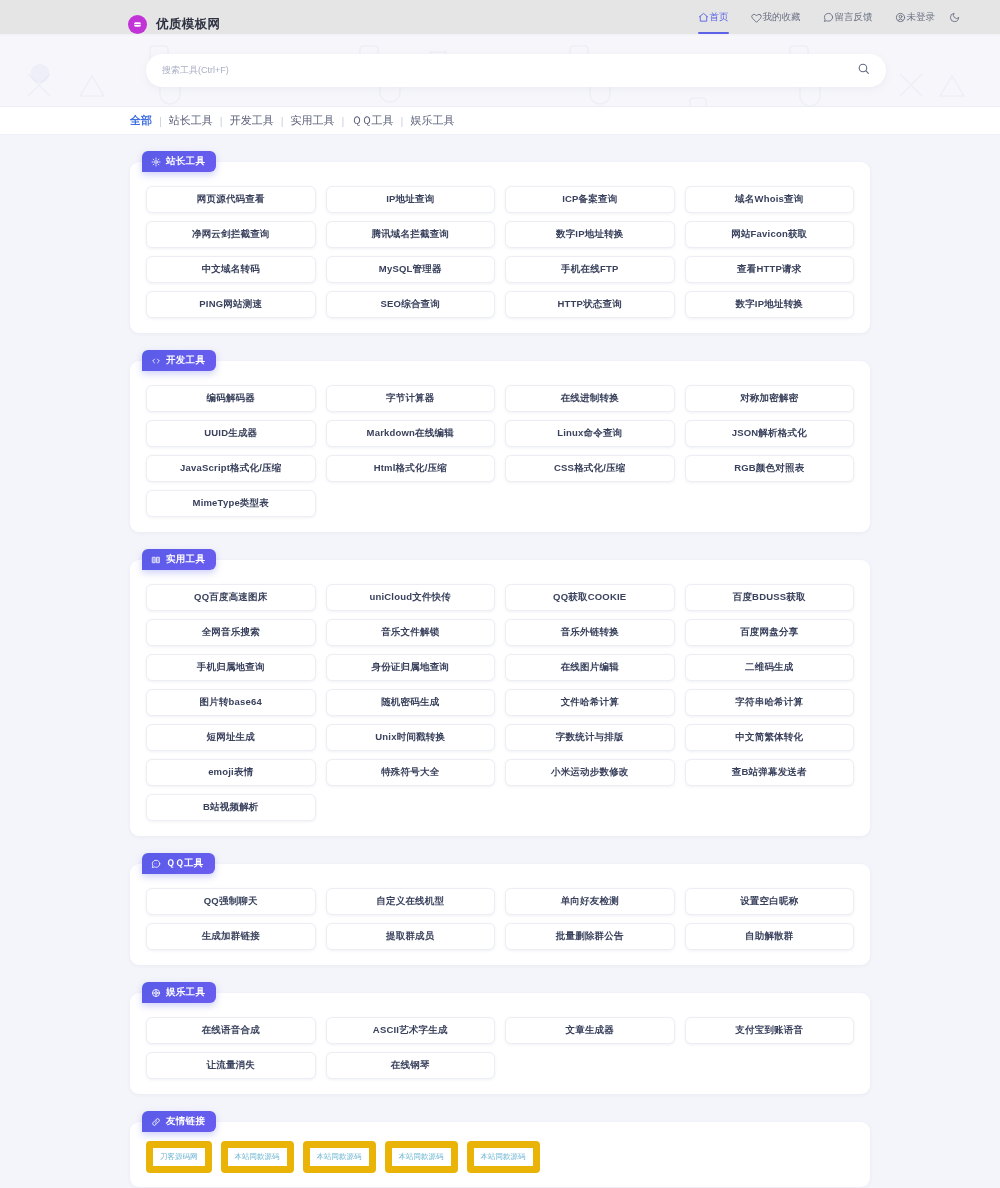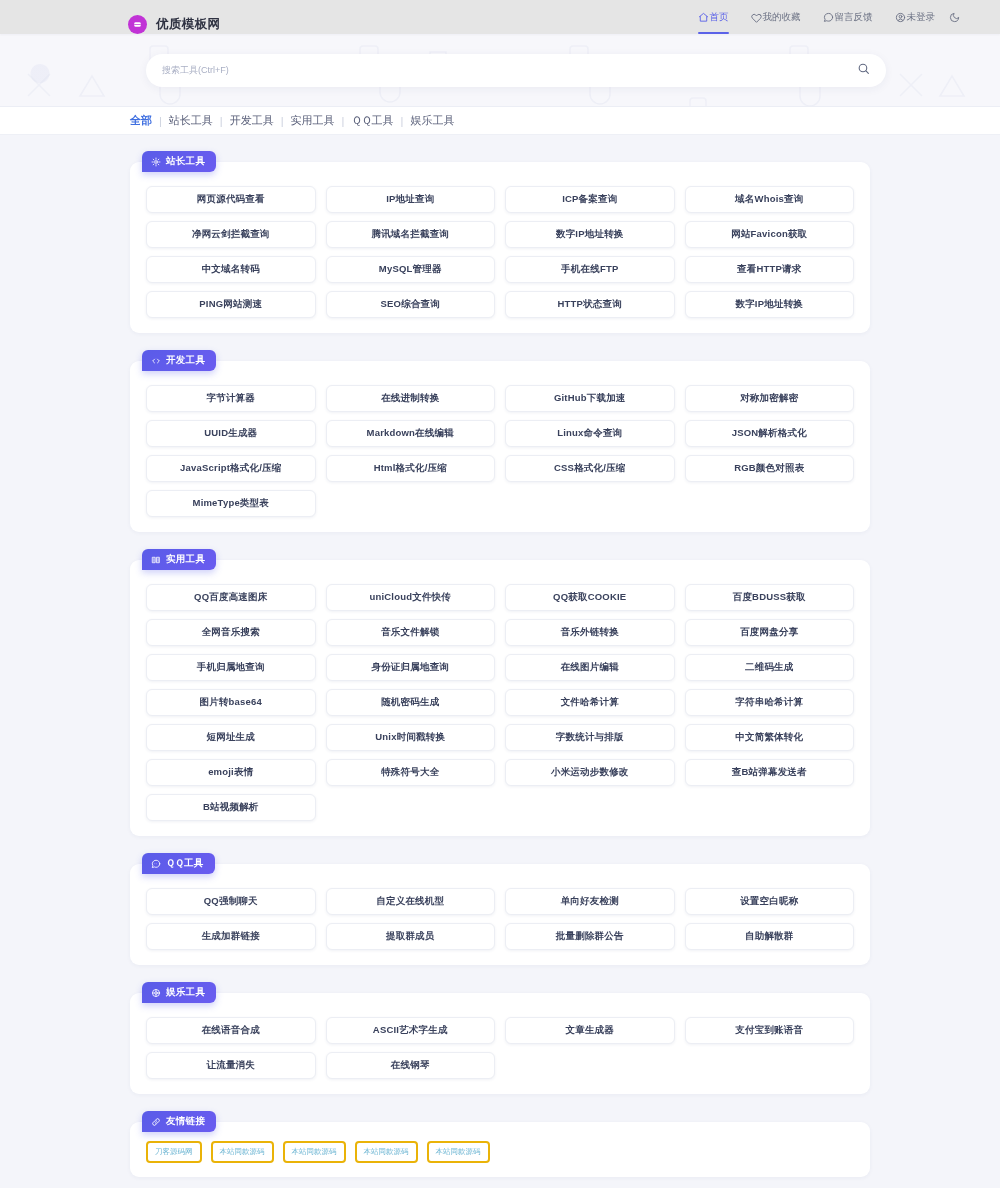--- a/index.html
+++ b/index.html
@@ -132,21 +132,21 @@
   }
 
   
   .links-body {
     background: #fff; border-radius: 9px; margin-top: -10px;
     padding: 19px 16px 14px 16px;
     box-shadow: 0 1px 4px rgba(40,50,110,.05);
     display: flex; flex-wrap: wrap; gap: 9px;
   }
   .link-chip {
-    border: 2px solid #eab308;
+    border: 7px solid #eab308;
     color: #6ab4d2;
     border-radius: 4px;
     font-size: 7.5px;
     padding: 4px 7px;
     cursor: pointer; white-space: nowrap;
   }
 </style>
 </head>
 <body>
 
@@ -320,27 +320,27 @@
         </div></div>
       <div class="section"><div class="section-badge">
           <span>
             <svg width="10" height="10" viewBox="0 0 24 24" fill="none" stroke="#fff" stroke-width="2" stroke-linecap="round" stroke-linejoin="round">
               <path d="M8.5 7.5L4 12l4.5 4.5M15.5 7.5L20 12l-4.5 4.5"></path>
             </svg>
           </span>
           <span>开发工具</span>
         </div><div class="section-body">
           <div class="tool-card">
+            <div class="tool-card-inner">编码解码器</div>
+          </div>
+          <div class="tool-card">
             <div class="tool-card-inner">字节计算器</div>
           </div>
           <div class="tool-card">
             <div class="tool-card-inner">在线进制转换</div>
-          </div>
-          <div class="tool-card">
-            <div class="tool-card-inner">GitHub下载加速</div>
           </div>
           <div class="tool-card">
             <div class="tool-card-inner">对称加密解密</div>
           </div>
           <div class="tool-card">
             <div class="tool-card-inner">UUID生成器</div>
           </div>
           <div class="tool-card">
             <div class="tool-card-inner">Markdown在线编辑</div>
           </div>

